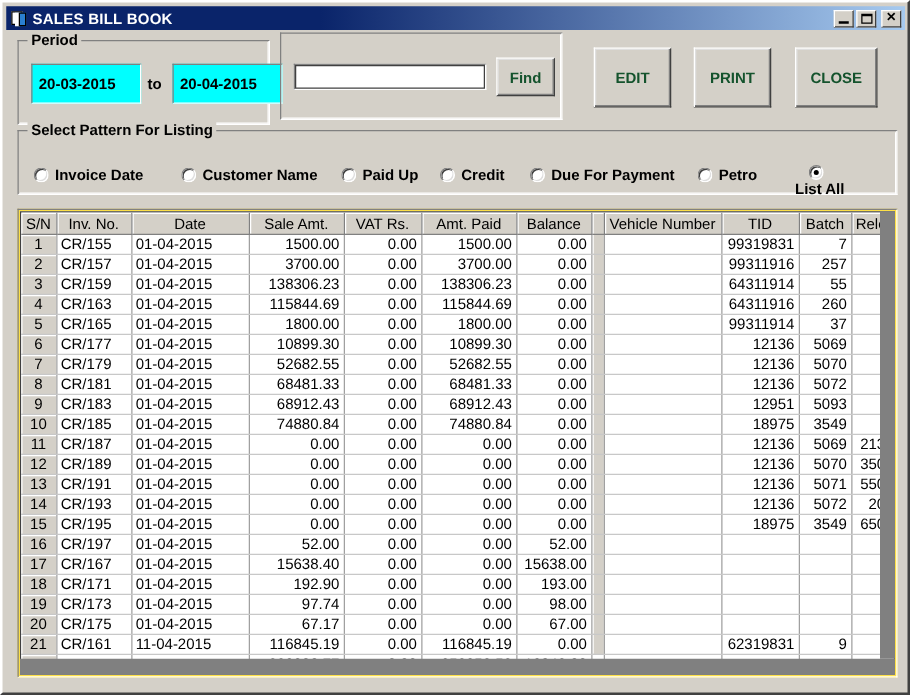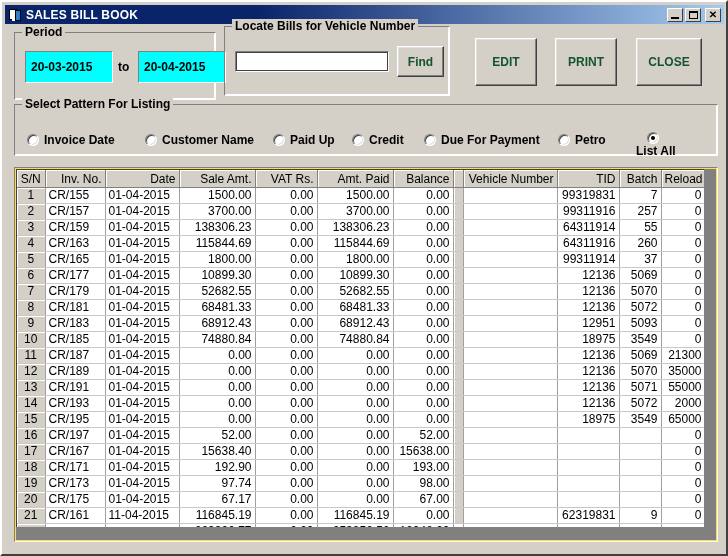--- a/index.html
+++ b/index.html
@@ -126,34 +126,34 @@
     border:1px solid #404040;box-sizing:border-box;background:#fff;
     overflow:hidden;
   }
   table.grid{border-collapse:collapse;table-layout:fixed;width:686px;font-size:12px;}
   table.grid th,table.grid td{
     border-right:1px solid #a0a0a0;border-bottom:1px solid #c8c8c8;
     height:15px;padding:0 3px;overflow:hidden;white-space:nowrap;
     font-weight:normal;font-size:12px;line-height:15px;box-sizing:border-box;
   }
   table.grid thead th{
-    background:#d4d0c8;text-align:right;
+    background:#d4d0c8;text-align:center;
     border-right:1px solid #808080;border-bottom:1px solid #808080;
     border-top:1px solid #fff;
     box-shadow:inset 1px 0 0 #fff;
     height:17px;line-height:16px;
   }
   table.grid thead th.sn{text-align:center;}
   td.sn{background:#d4d0c8;text-align:center;border-right:1px solid #808080;
         box-shadow:inset 1px 0 0 #fff, inset 0 1px 0 #fff;}
   td.num{text-align:right;}
   td.left{text-align:left;}
   tr.total td{background:#fff;}
   tr.total td.sn{background:#d4d0c8;}
-  .c-sn{width:28px;} .c-inv{width:60px;} .c-date{width:74px;}
+  .c-sn{width:28px;} .c-inv{width:60px;} .c-date{width:94px;}
   .c-sale{width:76px;} .c-vat{width:62px;} .c-paid{width:76px;}
   .c-bal{width:60px;} .c-gap{width:10px;} .c-veh{width:94px;}
   .c-tid{width:62px;} .c-batch{width:42px;} .c-reload{width:44px;} .c-appl{width:72px;}
   td.gap{background:#d4d0c8;border-right:1px solid #808080;box-shadow:inset 1px 0 0 #fff;}
   th.gap{background:#d4d0c8;}
   
   #grid-scroll{
     position:absolute;right:1px;top:1px;width:12px;bottom:14px;background:#808080;
   }
   #grid-hscroll-gap{
@@ -188,21 +188,20 @@
   <div class="groupbox" id="period-group">
     <div class="inner"></div>
     <span class="gb-label">Period</span>
     <div class="date-box" id="date-from">20-03-2015</div>
     <span id="period-to-label">to</span>
     <div class="date-box" id="date-to">20-04-2015</div>
   </div>
 
   <div class="groupbox" id="locate-group">
     <div class="inner"></div>
-    <span class="gb-label">Locate Bills for Vehicle Number</span>
     <input id="vehicle-input" type="text" placeholder="" style="">
     <div class="btn" id="find-button">Find</div>
   </div>
 
   <div class="btn" id="edit-button">EDIT</div>
   <div class="btn" id="print-button">PRINT</div>
   <div class="btn" id="close-button">CLOSE</div>
 
   <div class="groupbox" id="pattern-group">
     <div class="inner"></div>

